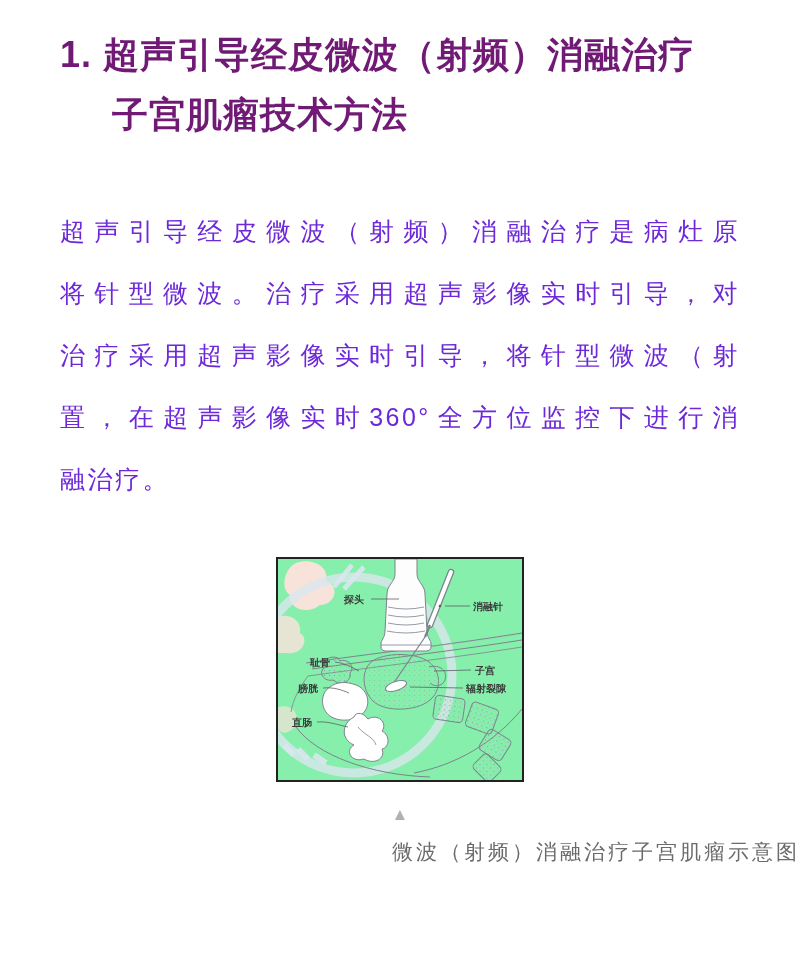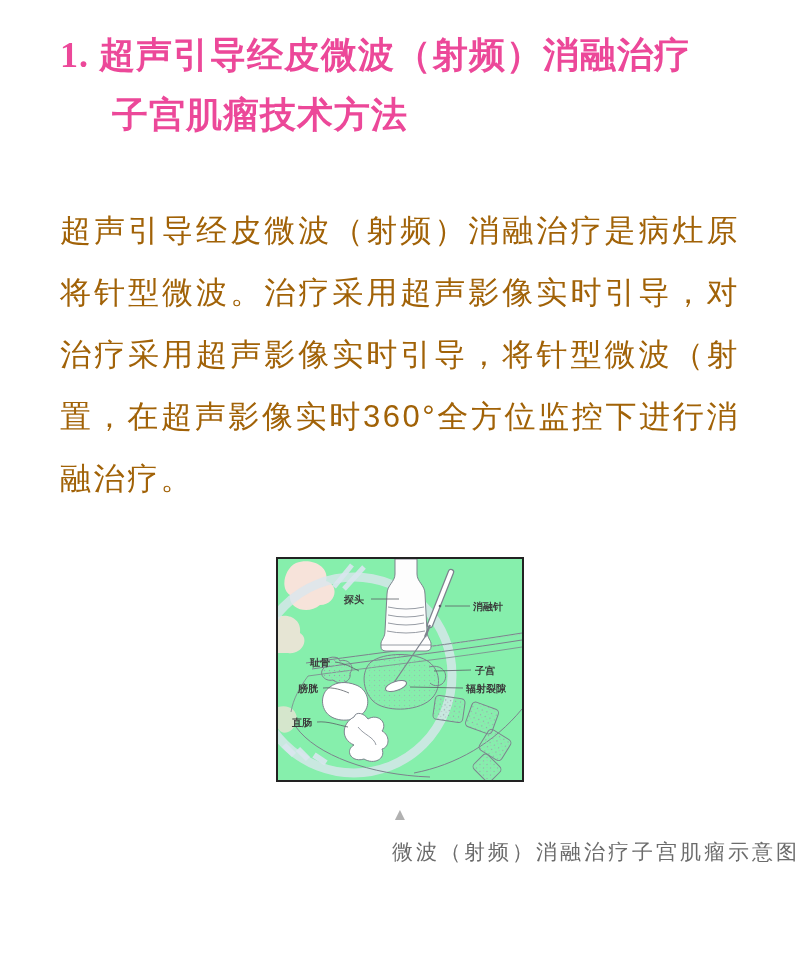--- a/index.html
+++ b/index.html
@@ -4,34 +4,34 @@
 <style>
   html,body{margin:0;padding:0;}
   body{background:#e9e9e9;}
   .page{
     width:800px;height:975px;background:#ffffff;margin:0 auto;
     position:relative;overflow:hidden;
     font-family:"Liberation Sans","DejaVu Sans",sans-serif;
   }
   .heading{
     margin:25px 60px 0 60px;
-    font-family:Liberation Serif, serif;
+    font-family:Liberation Sans, sans-serif;
     font-weight:700;
     font-size:36px;
     line-height:60px;
-    color:#ec4899;
+    color:#701a75;
     letter-spacing:1px;
   }
   .heading .h-line2{margin-left:52px;}
   .body-text{
     margin:55px 60px 0 60px;
     width:680px;
-    font-size:31px;
+    font-size:25px;
     line-height:62px;
-    color:#a16207;
+    color:#6d28d9;
     letter-spacing:2.5px;
   }
   .para-line{text-align:justify;text-align-last:justify;}
   .para-line.last{text-align-last:left;}
   .figure-frame{
     width:244px;height:221px;
     margin:47px auto 0 auto;
     border:2px solid #222222;
     background:#86efac;
     box-sizing:content-box;

